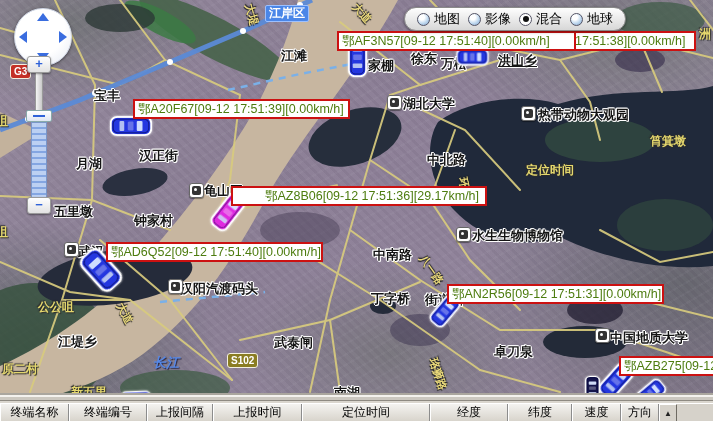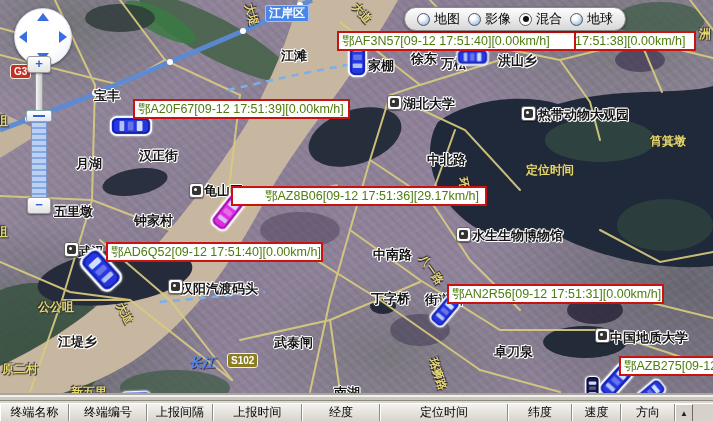--- a/index.html
+++ b/index.html
@@ -163,21 +163,21 @@
 
       <path d="M228,90 L300,74 L362,62" fill="none" stroke="#7ab0e8" stroke-width="2.5" stroke-dasharray="7,6"></path>
       <path d="M160,302 L265,292" fill="none" stroke="#7ab0e8" stroke-width="2.5" stroke-dasharray="7,6"></path>
     </svg>
 
     <div id="labels-layer">
         <span class="mlabel white" style="left: 441px; top: 55px;">万松</span>
         <span class="mlabel white" style="left: 281px; top: 47px;">江滩</span>
         <span class="mlabel white" style="left: 368px; top: 57px;">家棚</span>
         <span class="mlabel white" style="left: 411px; top: 50px;">徐东</span>
-        <span class="mlabel white" style="left: 498px; top: 52px;">洪山乡</span>
+        <span class="mlabel white" style="left: 498px; top: 52px; text-decoration: underline;">洪山乡</span>
         <span class="mlabel white" style="left: 94px; top: 87px;">宝丰</span>
         <span class="mlabel white" style="left: 76px; top: 155px;">月湖</span>
         <span class="mlabel white" style="left: 139px; top: 147px;">汉正街</span>
         <span class="mlabel white" style="left: 54px; top: 203px;">五里墩</span>
         <span class="mlabel white" style="left: 134px; top: 212px;">钟家村</span>
         <span class="mlabel white" style="left: 204px; top: 182px;">龟山三</span>
         <span class="mlabel white" style="left: 78px; top: 243px;">武汉</span>
         <span class="mlabel white" style="left: 180px; top: 280px;">汉阳汽渡码头</span>
         <span class="mlabel white" style="left: 403px; top: 95px;">湖北大学</span>
         <span class="mlabel white" style="left: 538px; top: 106px;">热带动物大观园</span>
@@ -192,21 +192,21 @@
         <span class="mlabel white" style="left: 58px; top: 333px;">江堤乡</span>
         <span class="mlabel white" style="left: 610px; top: 329px;">中国地质大学</span>
         <span class="mlabel yellow" style="left: 38px; top: 299px;">公公咀</span>
         <span class="mlabel yellow" style="left: 2px; top: 361px;">原二村</span>
         <span class="mlabel yellow" style="left: 71px; top: 384px;">新五里</span>
         <span class="mlabel yellow" style="left: -4px; top: 113px;">咀</span>
         <span class="mlabel yellow" style="left: -4px; top: 224px;">咀</span>
         <span class="mlabel yellow" style="left: 526px; top: 162px;">定位时间</span>
         <span class="mlabel yellow" style="left: 650px; top: 133px;">筲箕墩</span>
         <span class="mlabel yellow" style="left: 699px; top: 26px;">洲</span>
-        <span class="mlabel water" style="left: 153px; top: 354px; margin-left: 36px;">长江</span>
+        <span class="mlabel water" style="left: 153px; top: 354px;">长江</span>
         <span class="mlabel road" style="left: 256px; top: 2px; transform: rotate(75deg);">大堤</span>
         <span class="mlabel road" style="left: 360px; top: 0px; transform: rotate(48deg);">大道</span>
         <span class="mlabel road" style="left: 470px; top: 176px; transform: rotate(80deg);">环线</span>
         <span class="mlabel road" style="left: 428px; top: 252px; transform: rotate(55deg);">八一路</span>
         <span class="mlabel road" style="left: 440px; top: 356px; transform: rotate(72deg);">珞狮路</span>
         <span class="mlabel road" style="left: 126px; top: 300px; transform: rotate(62deg);">大道</span>
         <span class="badge" style="left: 265px; top: 5px;">江岸区</span>
         <span class="badge" style="left: 466px; top: 7px;">江汉区</span>
         <span class="roadbadge national" style="left: 10px; top: 64px;">G3</span>
         <span class="roadbadge provincial" style="left: 227px; top: 353px;">S102</span>
@@ -366,20 +366,20 @@
         <div class="lbl">地球</div>
       </div>
     </div>
 
   <div id="splitter"></div>
   <div id="statusbar">
       <div class="hcell" style="width: 69px;">终端名称</div>
       <div class="hcell" style="width: 78px;">终端编号</div>
       <div class="hcell" style="width: 66px;">上报间隔</div>
       <div class="hcell" style="width: 89px;">上报时间</div>
+      <div class="hcell" style="width: 128px;">定位时间</div>
       <div class="hcell" style="width: 78px;">经度</div>
-      <div class="hcell" style="width: 128px;">定位时间</div>
       <div class="hcell" style="width: 64px;">纬度</div>
       <div class="hcell" style="width: 49px;">速度</div>
-      <div class="hcell" style="width: 54px;">方向</div>
+      <div class="hcell" style="width: 38px;">方向</div>
       <div id="vscroll">▲</div>
     </div>
 </div>
 
 </body></html>

